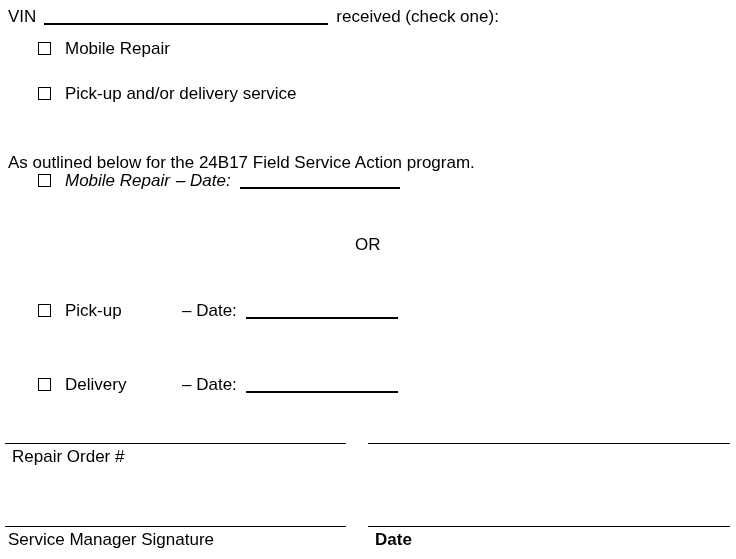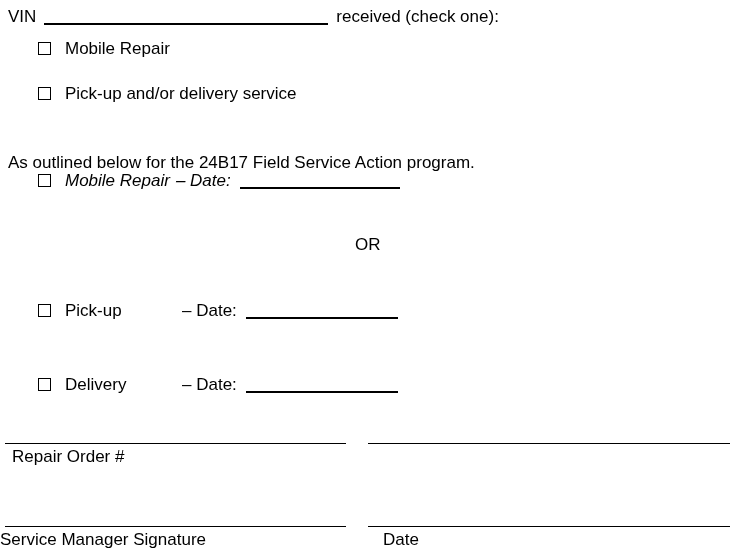--- a/index.html
+++ b/index.html
@@ -60,22 +60,22 @@
   .opt-row-2     { top: 83px;  left: 38px; }
   .program-row   { top: 104px; left: 8px; margin-top: 48px; }
   .mr-date-row   { top: 170px; left: 38px; font-style: italic; }
   .or-row        { top: 234px; left: 355px; }
   .pickup-row    { top: 280px; left: 38px; margin-top: 20px; }
   .delivery-row  { top: 338px; left: 38px; margin-top: 36px; }
   .line-1        { top: 443px; }
   .line-2        { top: 526px; }
   .f-label-1a    { top: 446px; left: 12px; }
   .f-label-1b    { top: 446px; left: 375px; }
-  .f-label-2a    { top: 529px; left: 0; }
-  .f-label-2b    { top: 529px; left: 383px; }
+  .f-label-2a    { top: 529px; left: 8px; }
+  .f-label-2b    { top: 529px; left: 375px; font-weight: bold; }
 </style>
 </head>
 <body>
 
 <div class="page">
 
   <div class="row vin-row">
     <span>VIN</span><span class="blank vin-blank"></span><span>received (check one):</span>
   </div>
 

